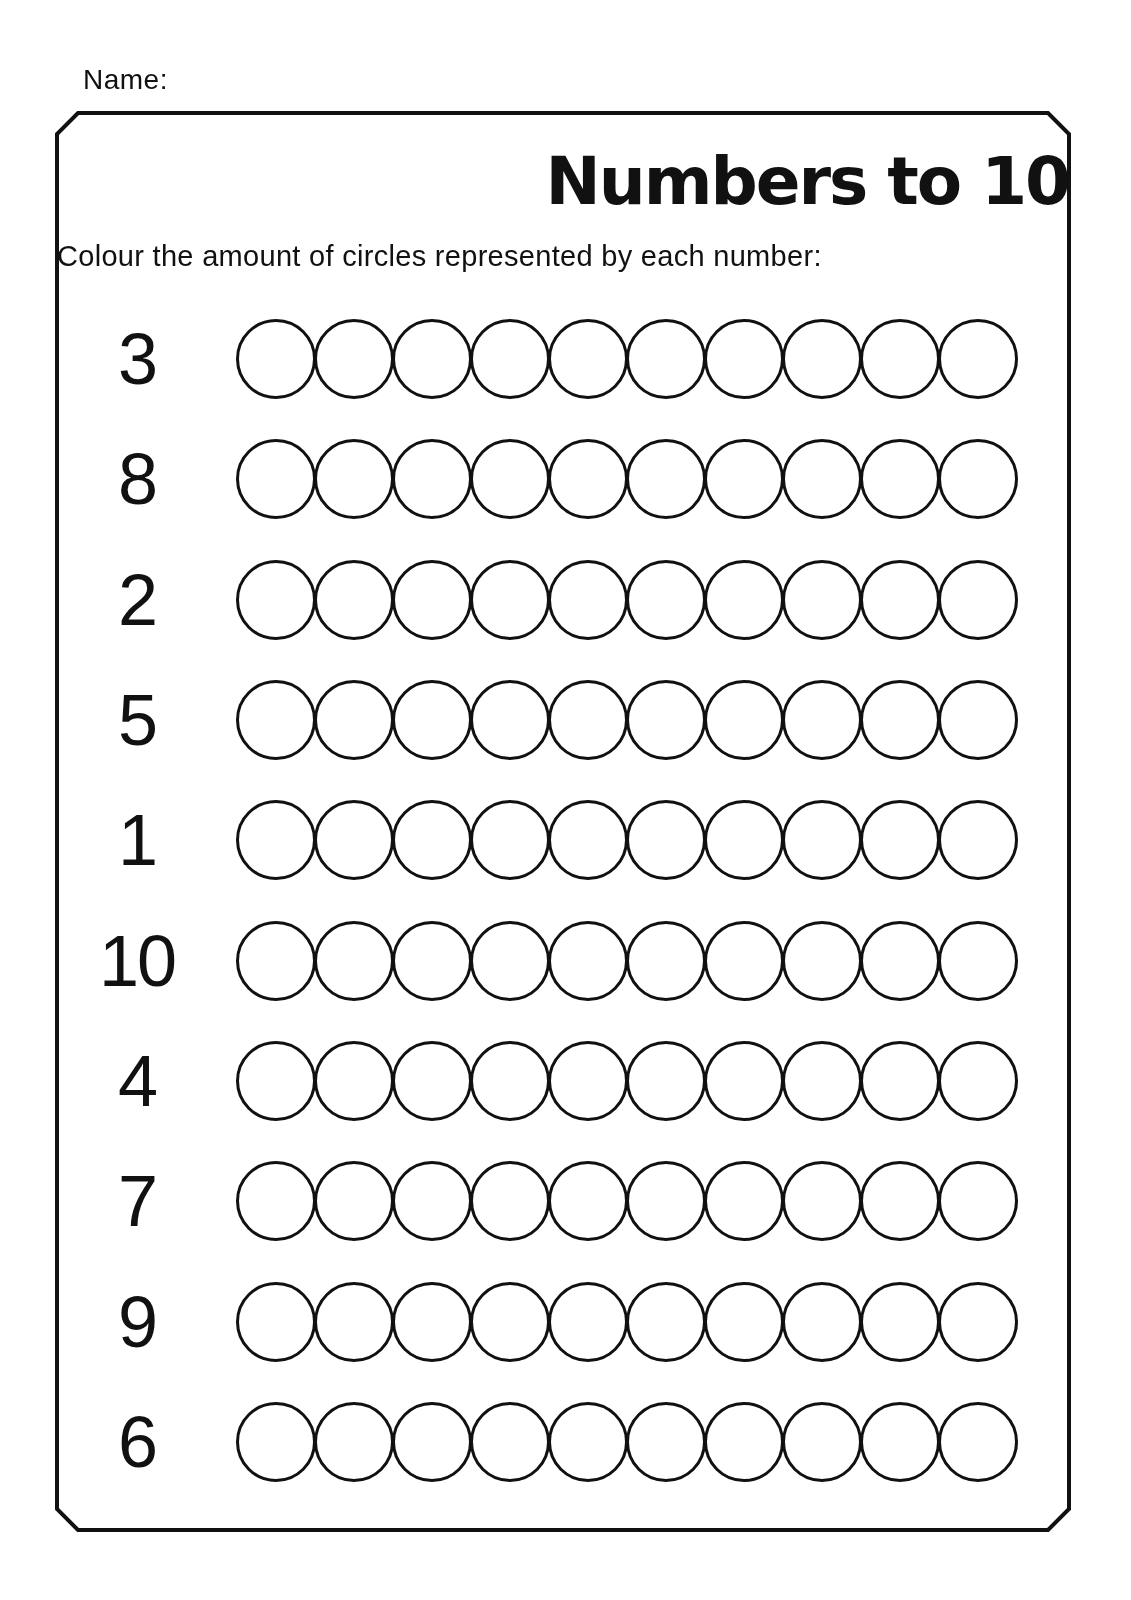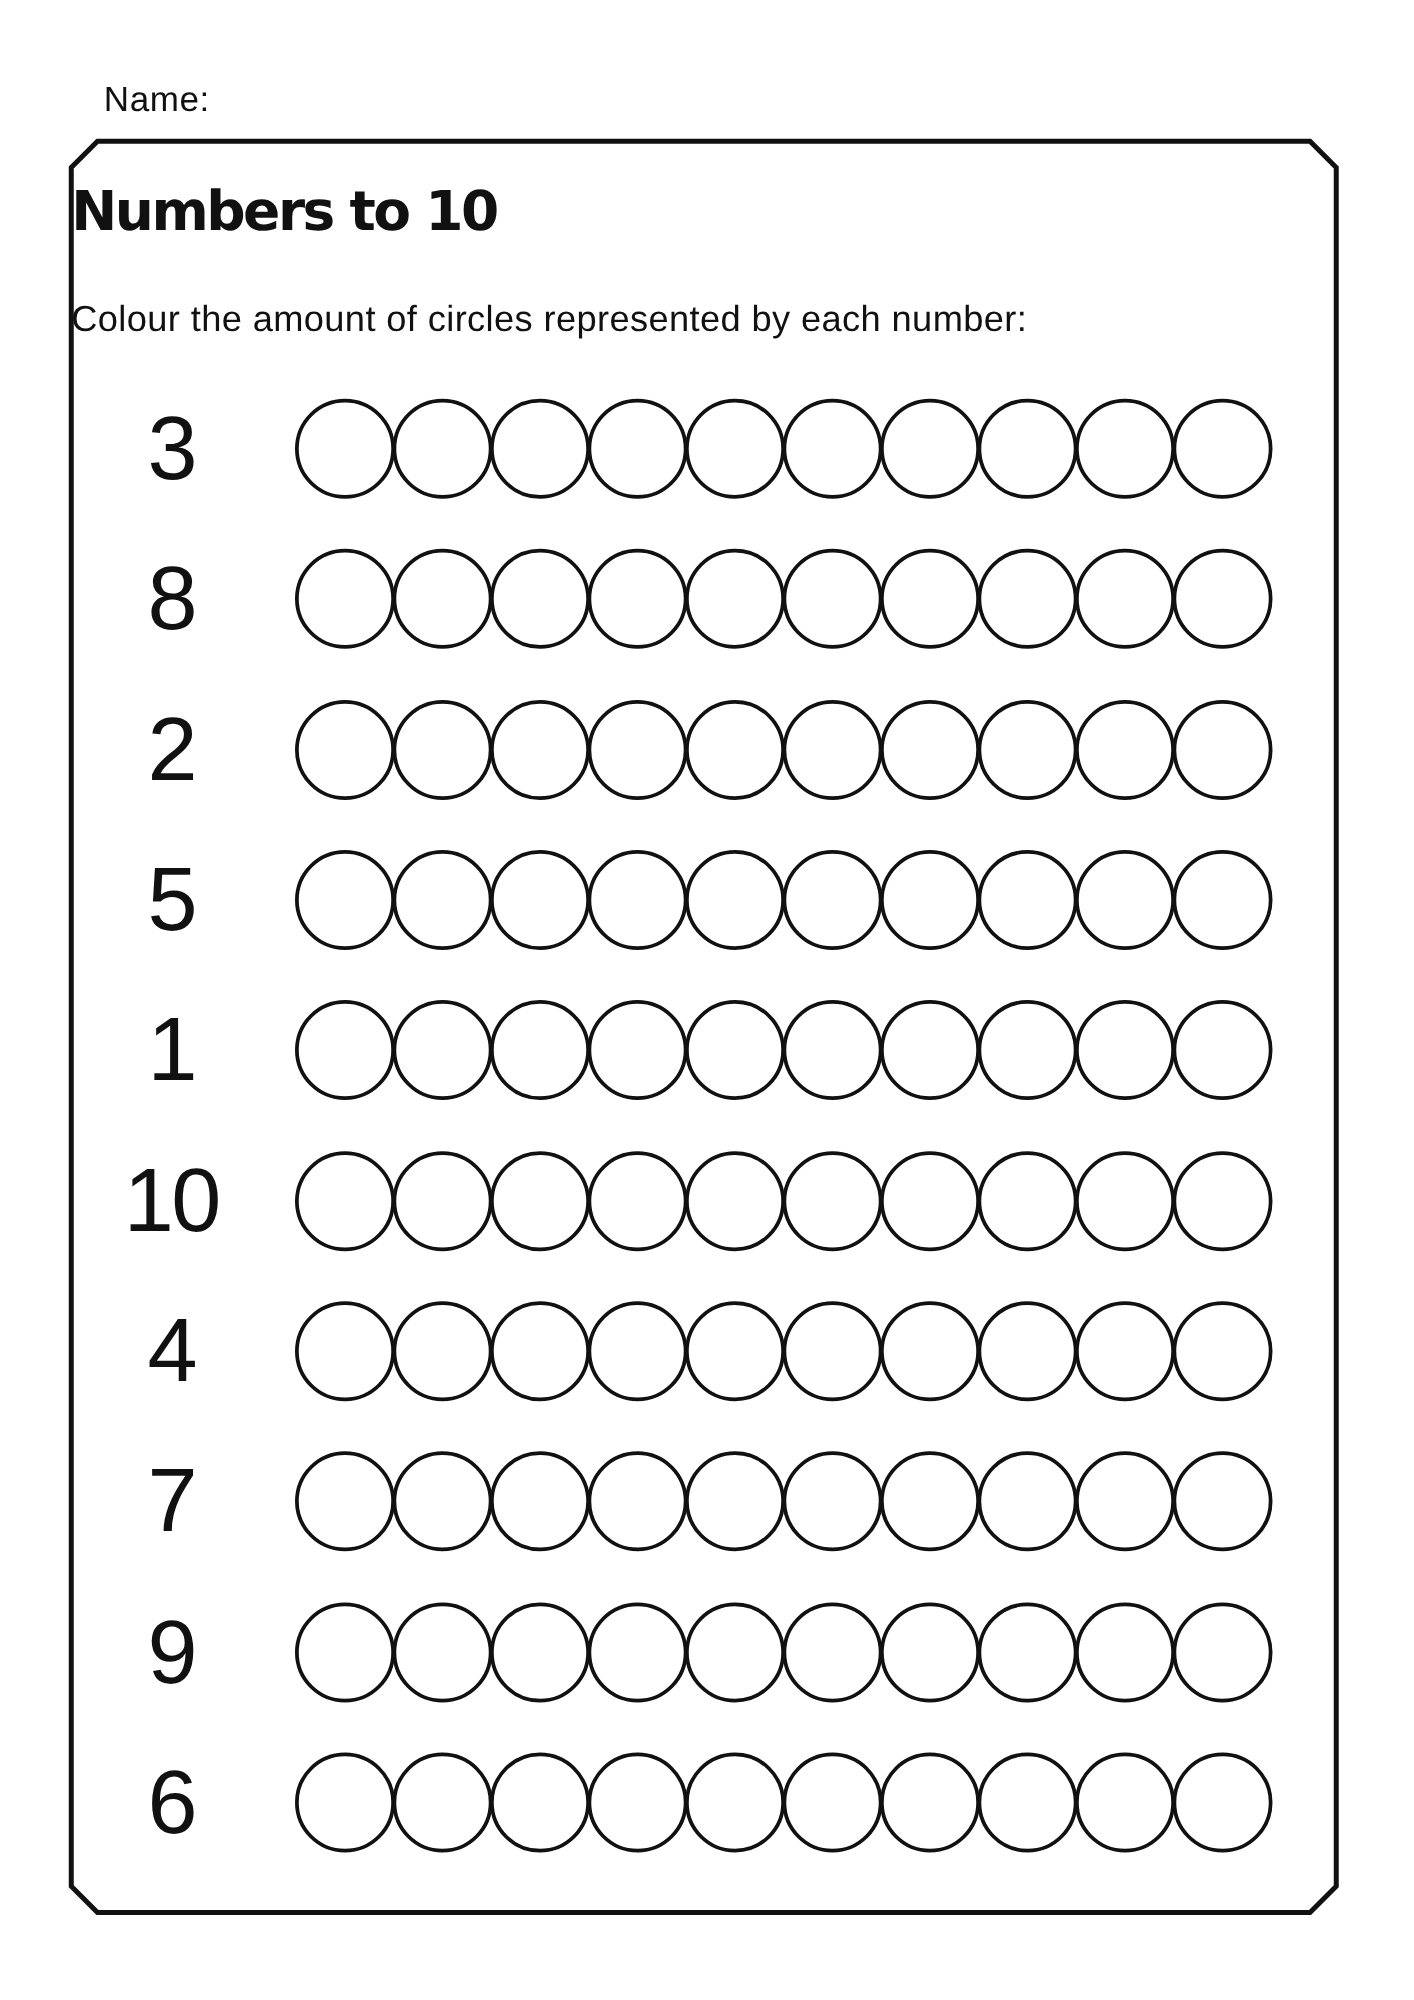--- a/index.html
+++ b/index.html
@@ -15,24 +15,24 @@
   .page { position: absolute; inset: 0; }
 
   .name-row { position: absolute; left: 83px; top: 64px; display: flex; align-items: flex-start; }
   .name-label { font-size: 28px; letter-spacing: 0.5px; }
   .name-blank { display: inline-block; width: 320px; height: 34px; }
 
   .frame { position: absolute; left: 0; top: 0; }
 
   .title {
     position: absolute; left: 57px; top: 146px; width: 1012px; margin: 0;
-    text-align: left;
+    text-align: right;
     font-family: "DejaVu Sans", sans-serif;
     font-weight: 700;
-    font-size: 44px;
+    font-size: 66px;
     letter-spacing: -2px;
     line-height: 1.1;
   }
   .subtitle {
     position: absolute; left: 57px; top: 240px; width: 1012px; margin: 0;
     text-align: left;
     font-size: 29px;
     letter-spacing: 0.3px;
   }
 

